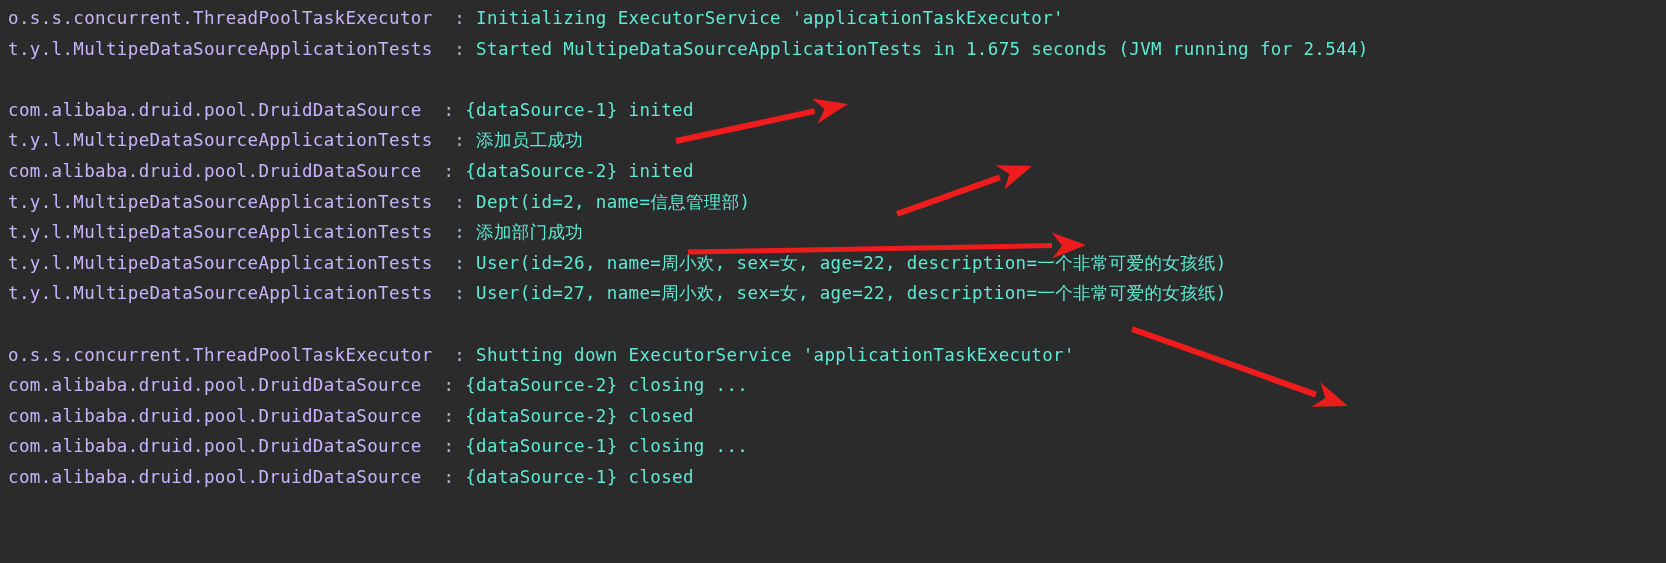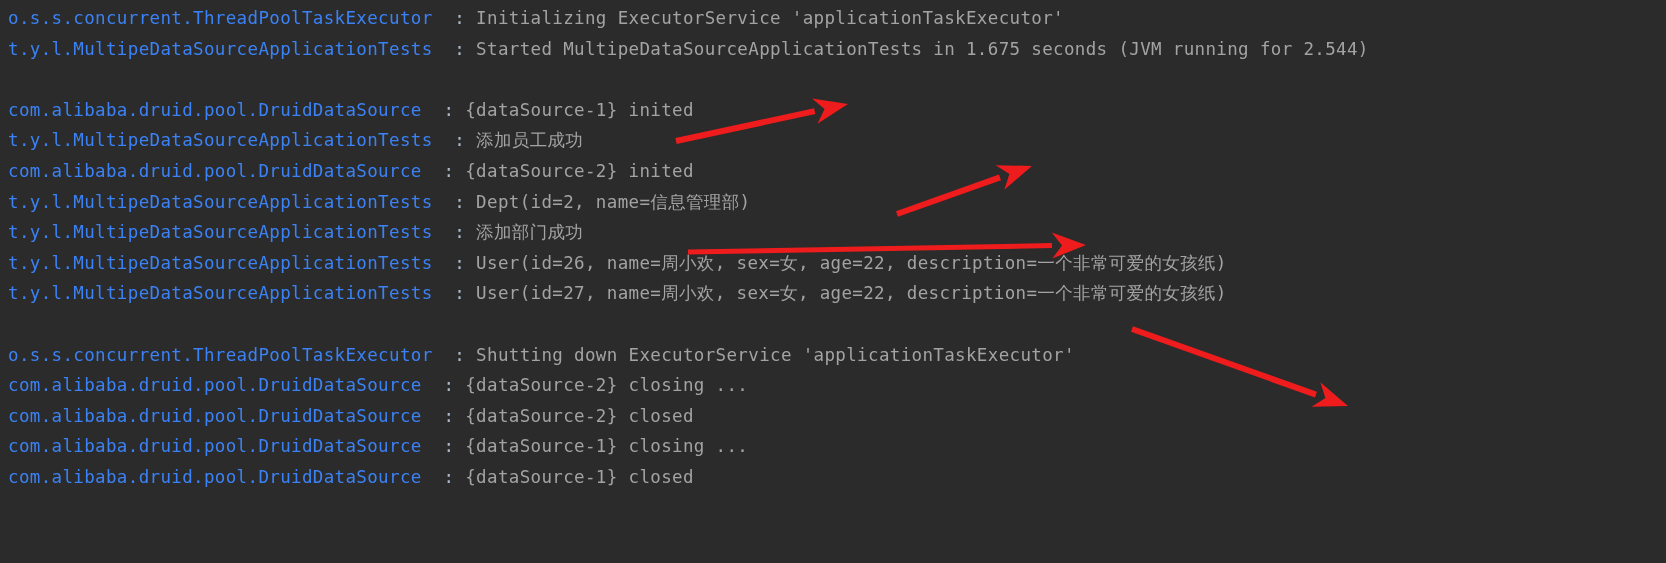--- a/index.html
+++ b/index.html
@@ -31,27 +31,27 @@
   .line {
     height: 30.6px;
     white-space: pre;
     display: block;
     letter-spacing: 0.02em;
   }
   .line.blank {
     color: transparent;
   }
   .logger {
-    color: #3b82f6;
+    color: #c4b5fd;
   }
   .sep {
     color: #a9b7c6;
   }
   .msg {
-    color: #a3a3a3;
+    color: #5eead4;
   }
   .arrow-layer {
     position: absolute;
     left: 0;
     top: 0;
     width: 1666px;
     height: 563px;
     pointer-events: none;
   }
 </style>

